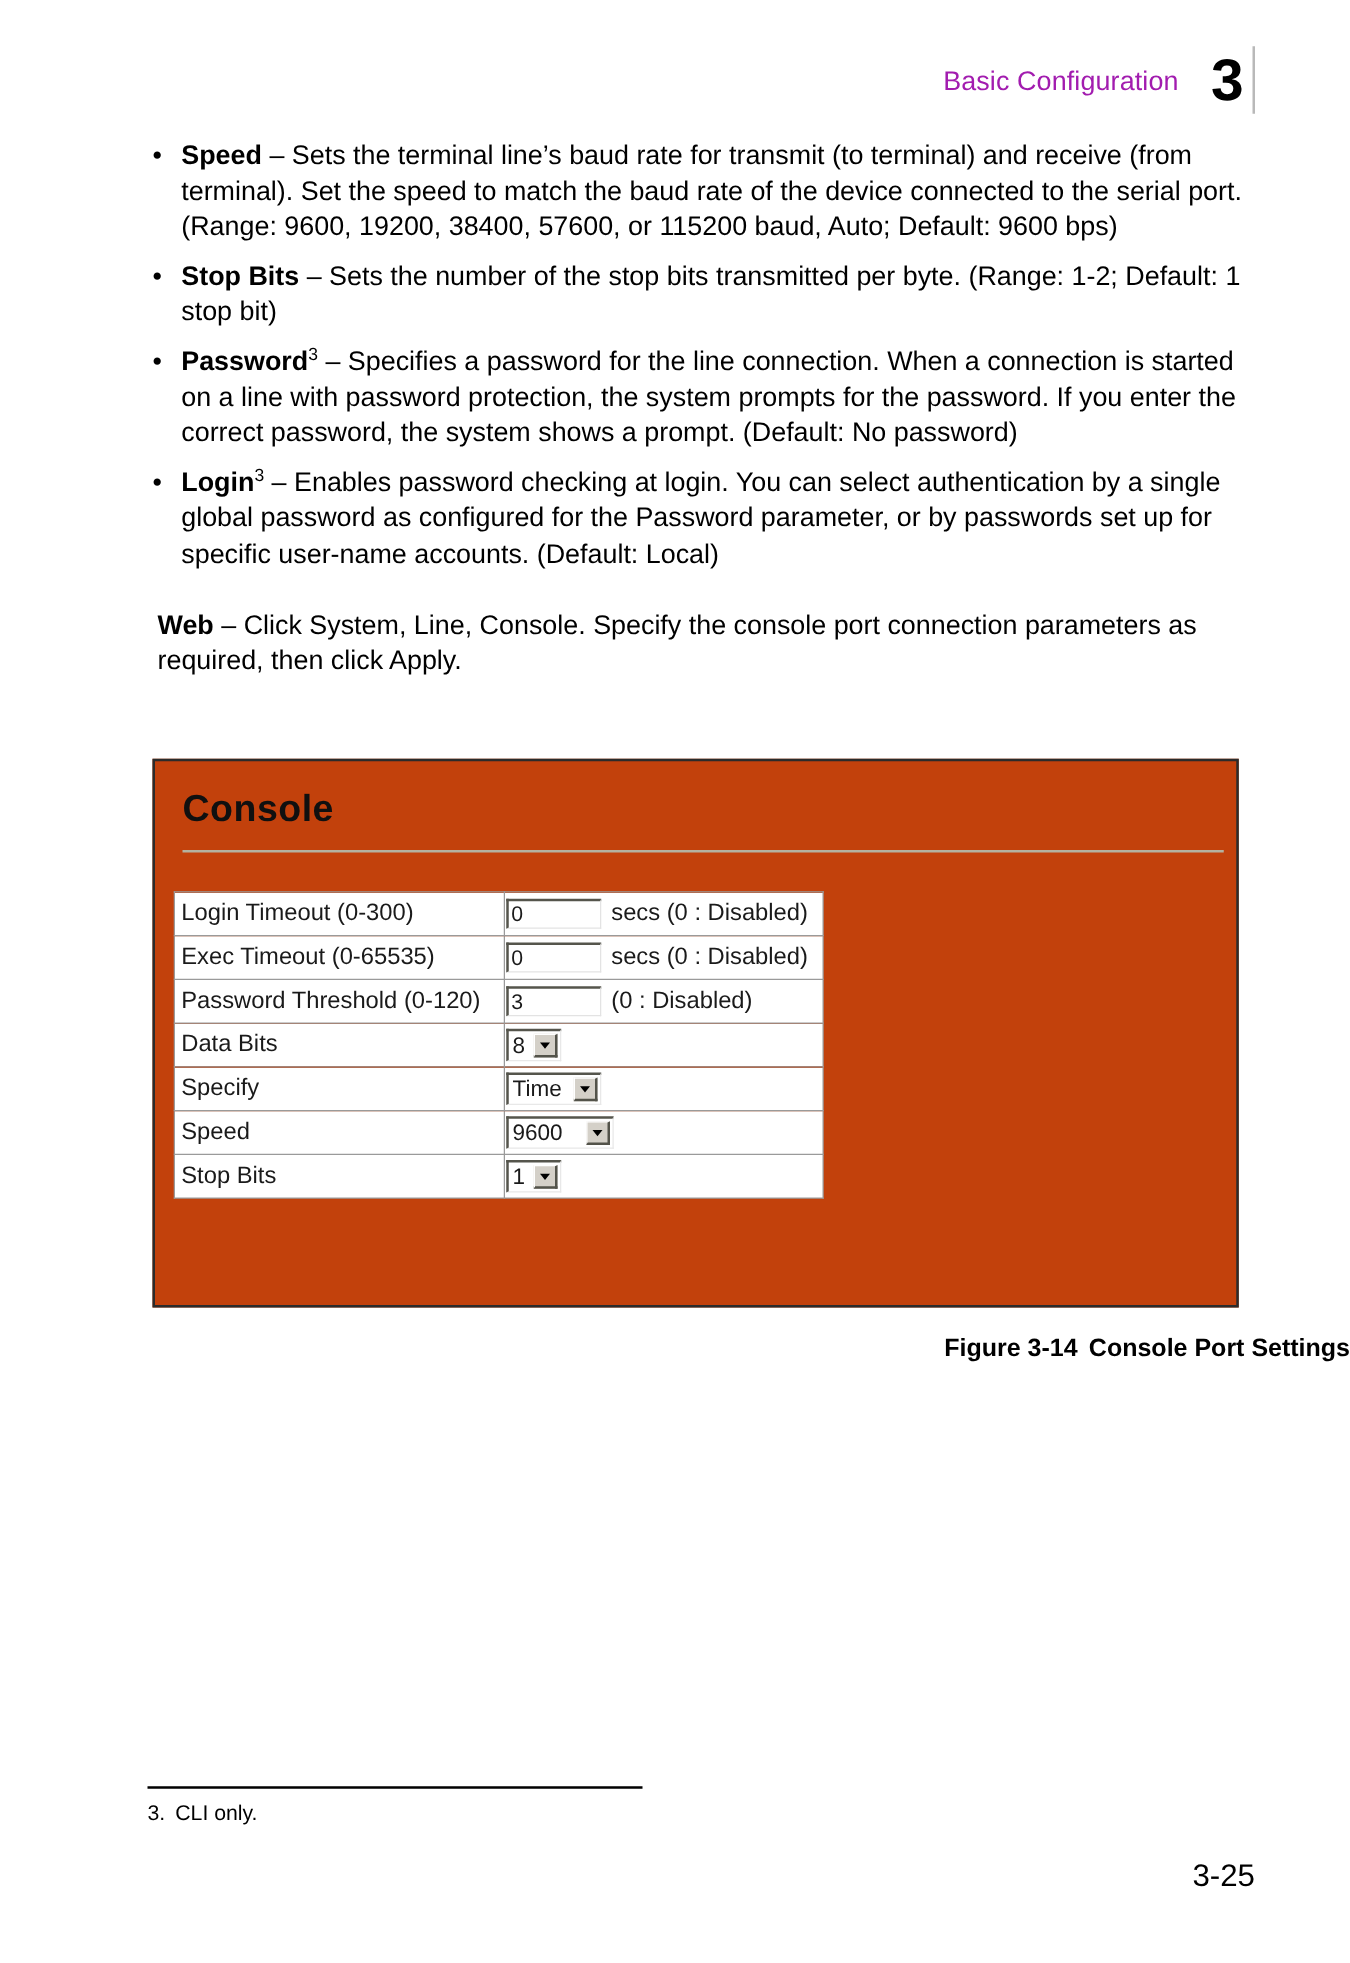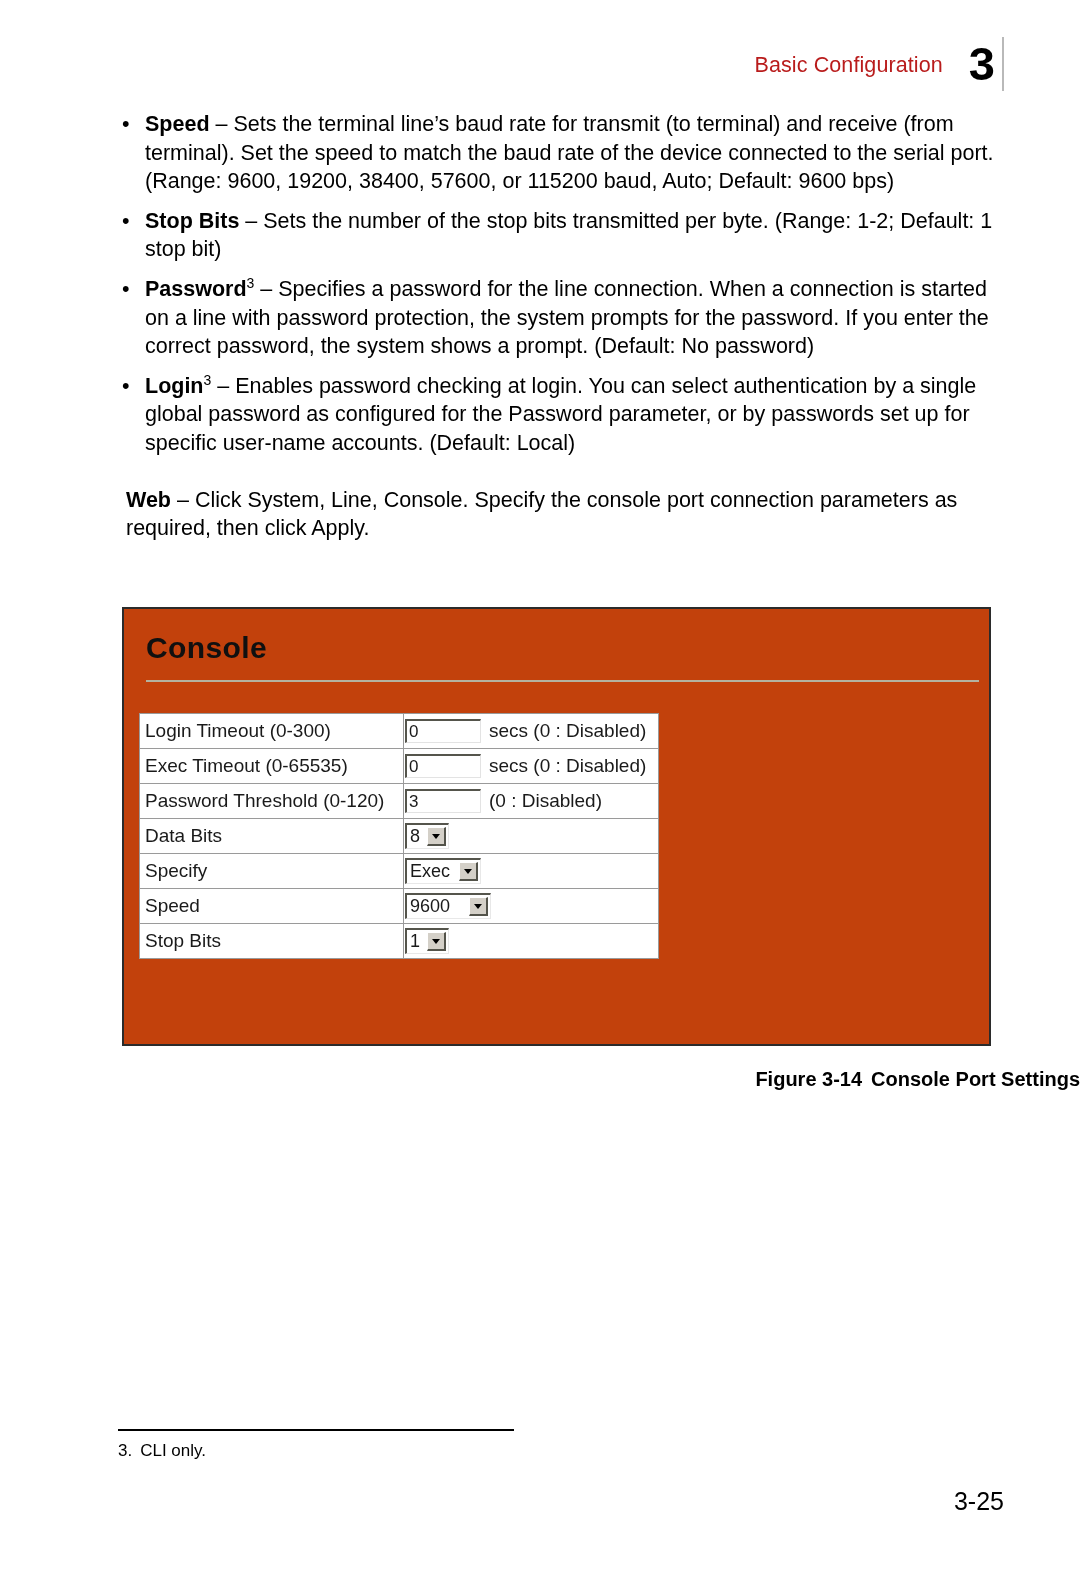--- a/index.html
+++ b/index.html
@@ -21,21 +21,21 @@
     position: absolute;
     top: 36px;
     right: 76px;
     display: flex;
     align-items: center;
     height: 58px;
   }
   #page-header .hdr-title {
     font-size: 21.5px;
     letter-spacing: .1px;
-    color: #b91c1c;
+    color: #a21caf;
     white-space: nowrap;
   }
   #page-header .hdr-chapter {
     font-size: 47px;
     font-weight: bold;
     line-height: 1;
     margin-left: 26px;
     margin-top: -4px;
     color: #000;
   }
@@ -340,21 +340,21 @@
             </span>
           </div>
         </td>
       </tr>
 
       <tr>
         <td class="cell-label">Specify</td>
         <td class="cell-control">
           <div class="control-wrap">
             <span class="sel-box w-mid">
-              <span class="sel-value">Exec</span>
+              <span class="sel-value">Time</span>
               <span class="sel-arrow">
                   <i></i>
                 </span>
             </span>
           </div>
         </td>
       </tr>
 
       <tr>
         <td class="cell-label">Speed</td>

